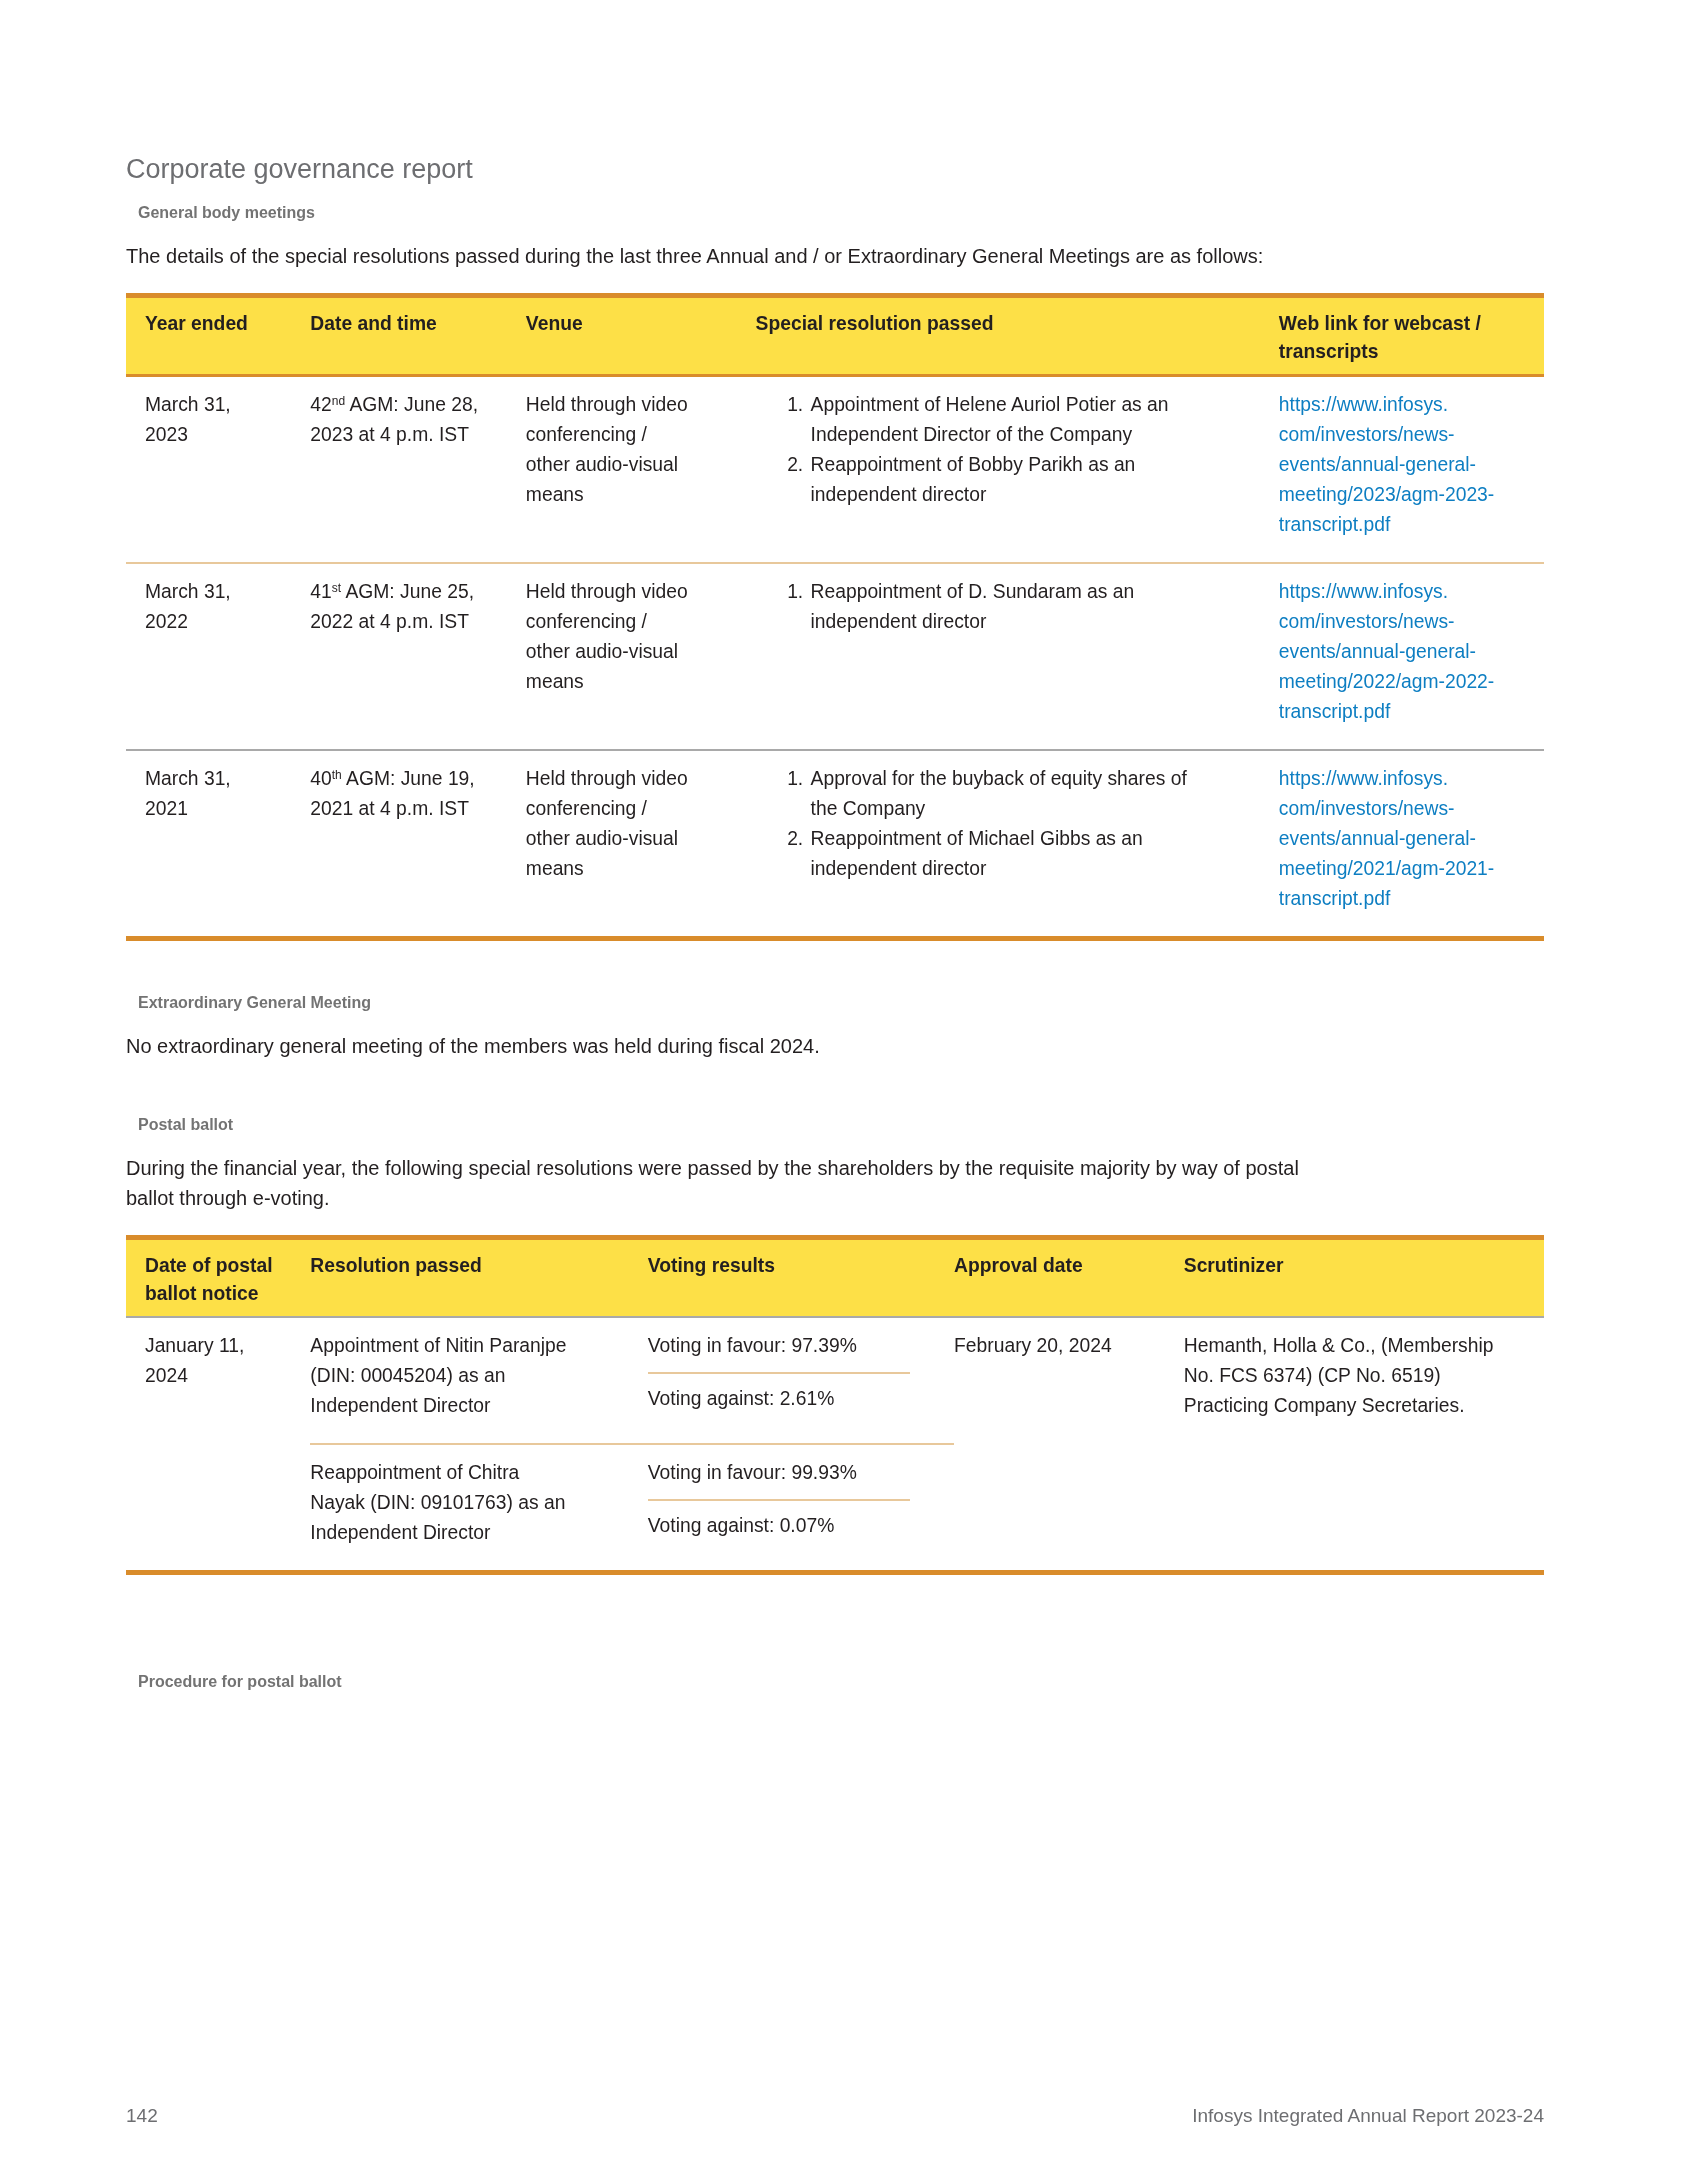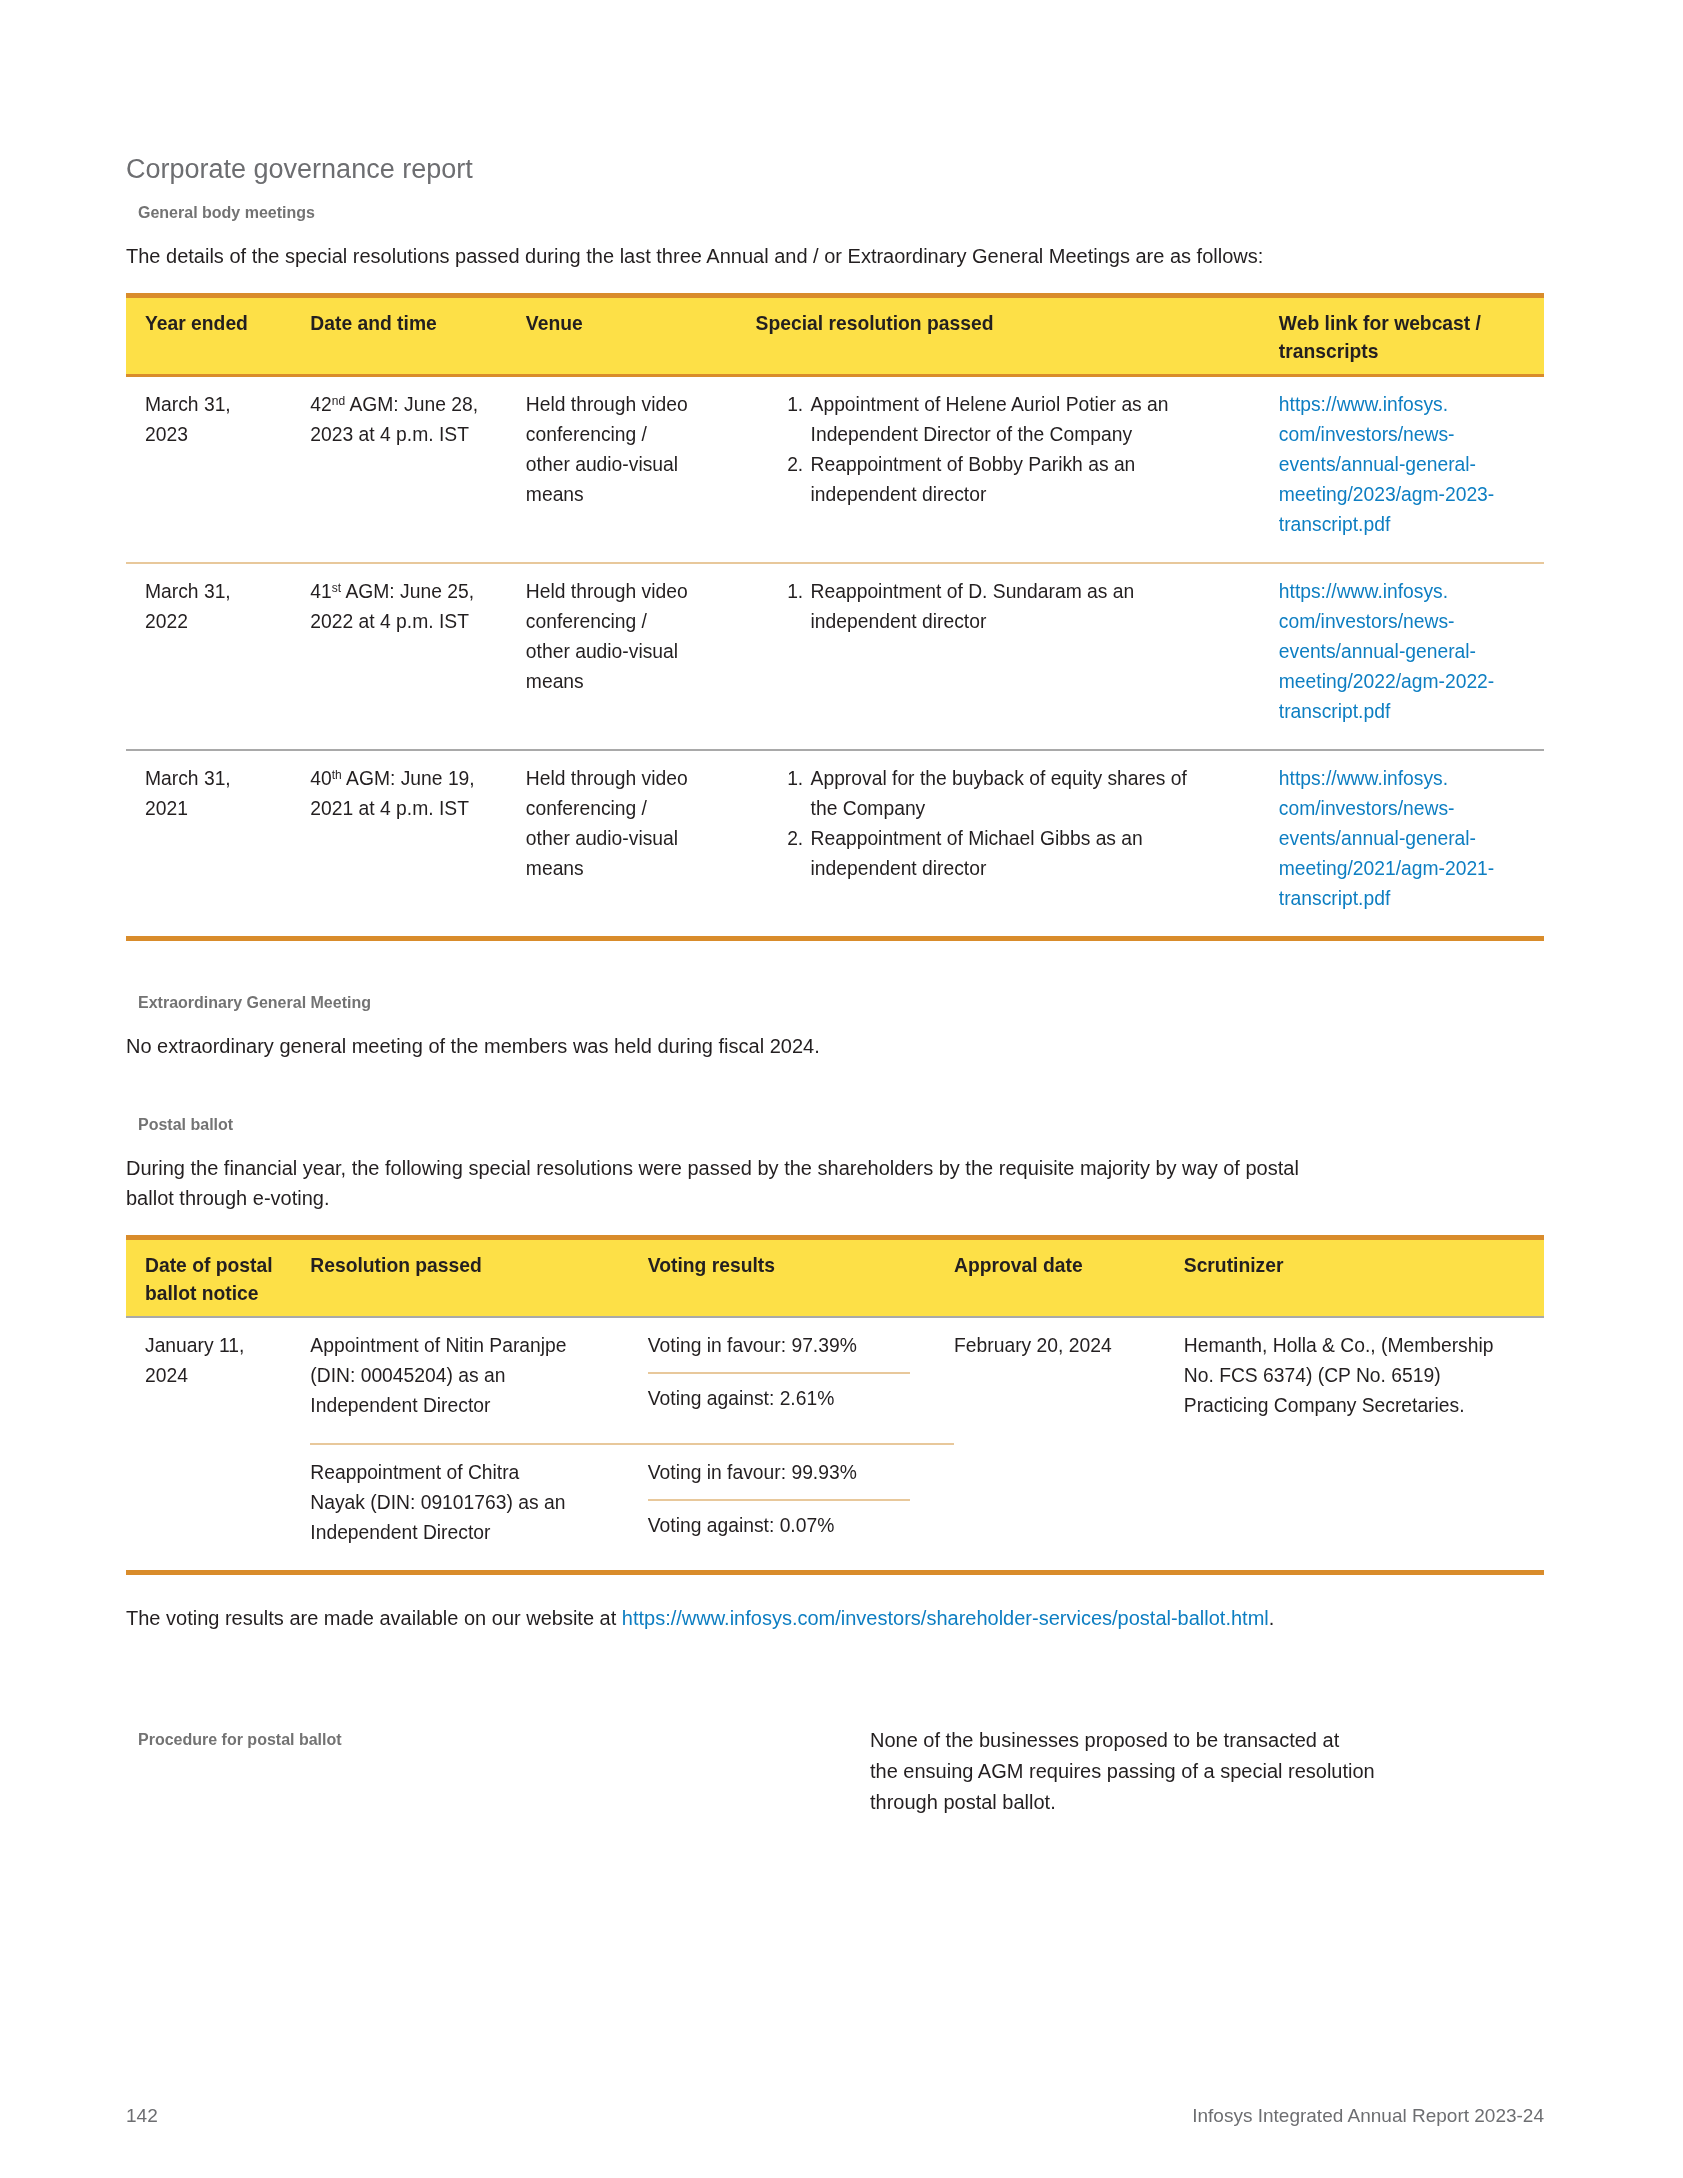--- a/index.html
+++ b/index.html
@@ -225,31 +225,27 @@
 Independent Director</td>
         <td class="subrow">
           <div>Voting in favour: 99.93%</div>
           <div class="vote-sep"></div>
           <div>Voting against: 0.07%</div>
         </td>
       </tr>
     </tbody>
   </table>
 
-  <div class="note-line"><span>The voting results are made available on our website at </span><a href="#" class="doc-link">https://www.infosys.com/investors/shareholder-services/postal-ballot.html</a><span>.</span></div>
 
   <div class="two-col">
     <div class="col-left">
       <h2 class="section">Procedure for postal ballot</h2>
     </div>
     <div class="col-gap"></div>
     <div class="col-right">
-      <div class="body-text">None of the businesses proposed to be transacted at
-the ensuing AGM requires passing of a special resolution
-through postal ballot.</div>
     </div>
   </div>
 
 </div>
 
 <div class="footer">
   <span>142</span>
   <span>Infosys Integrated Annual Report 2023-24</span>
 </div>
 

